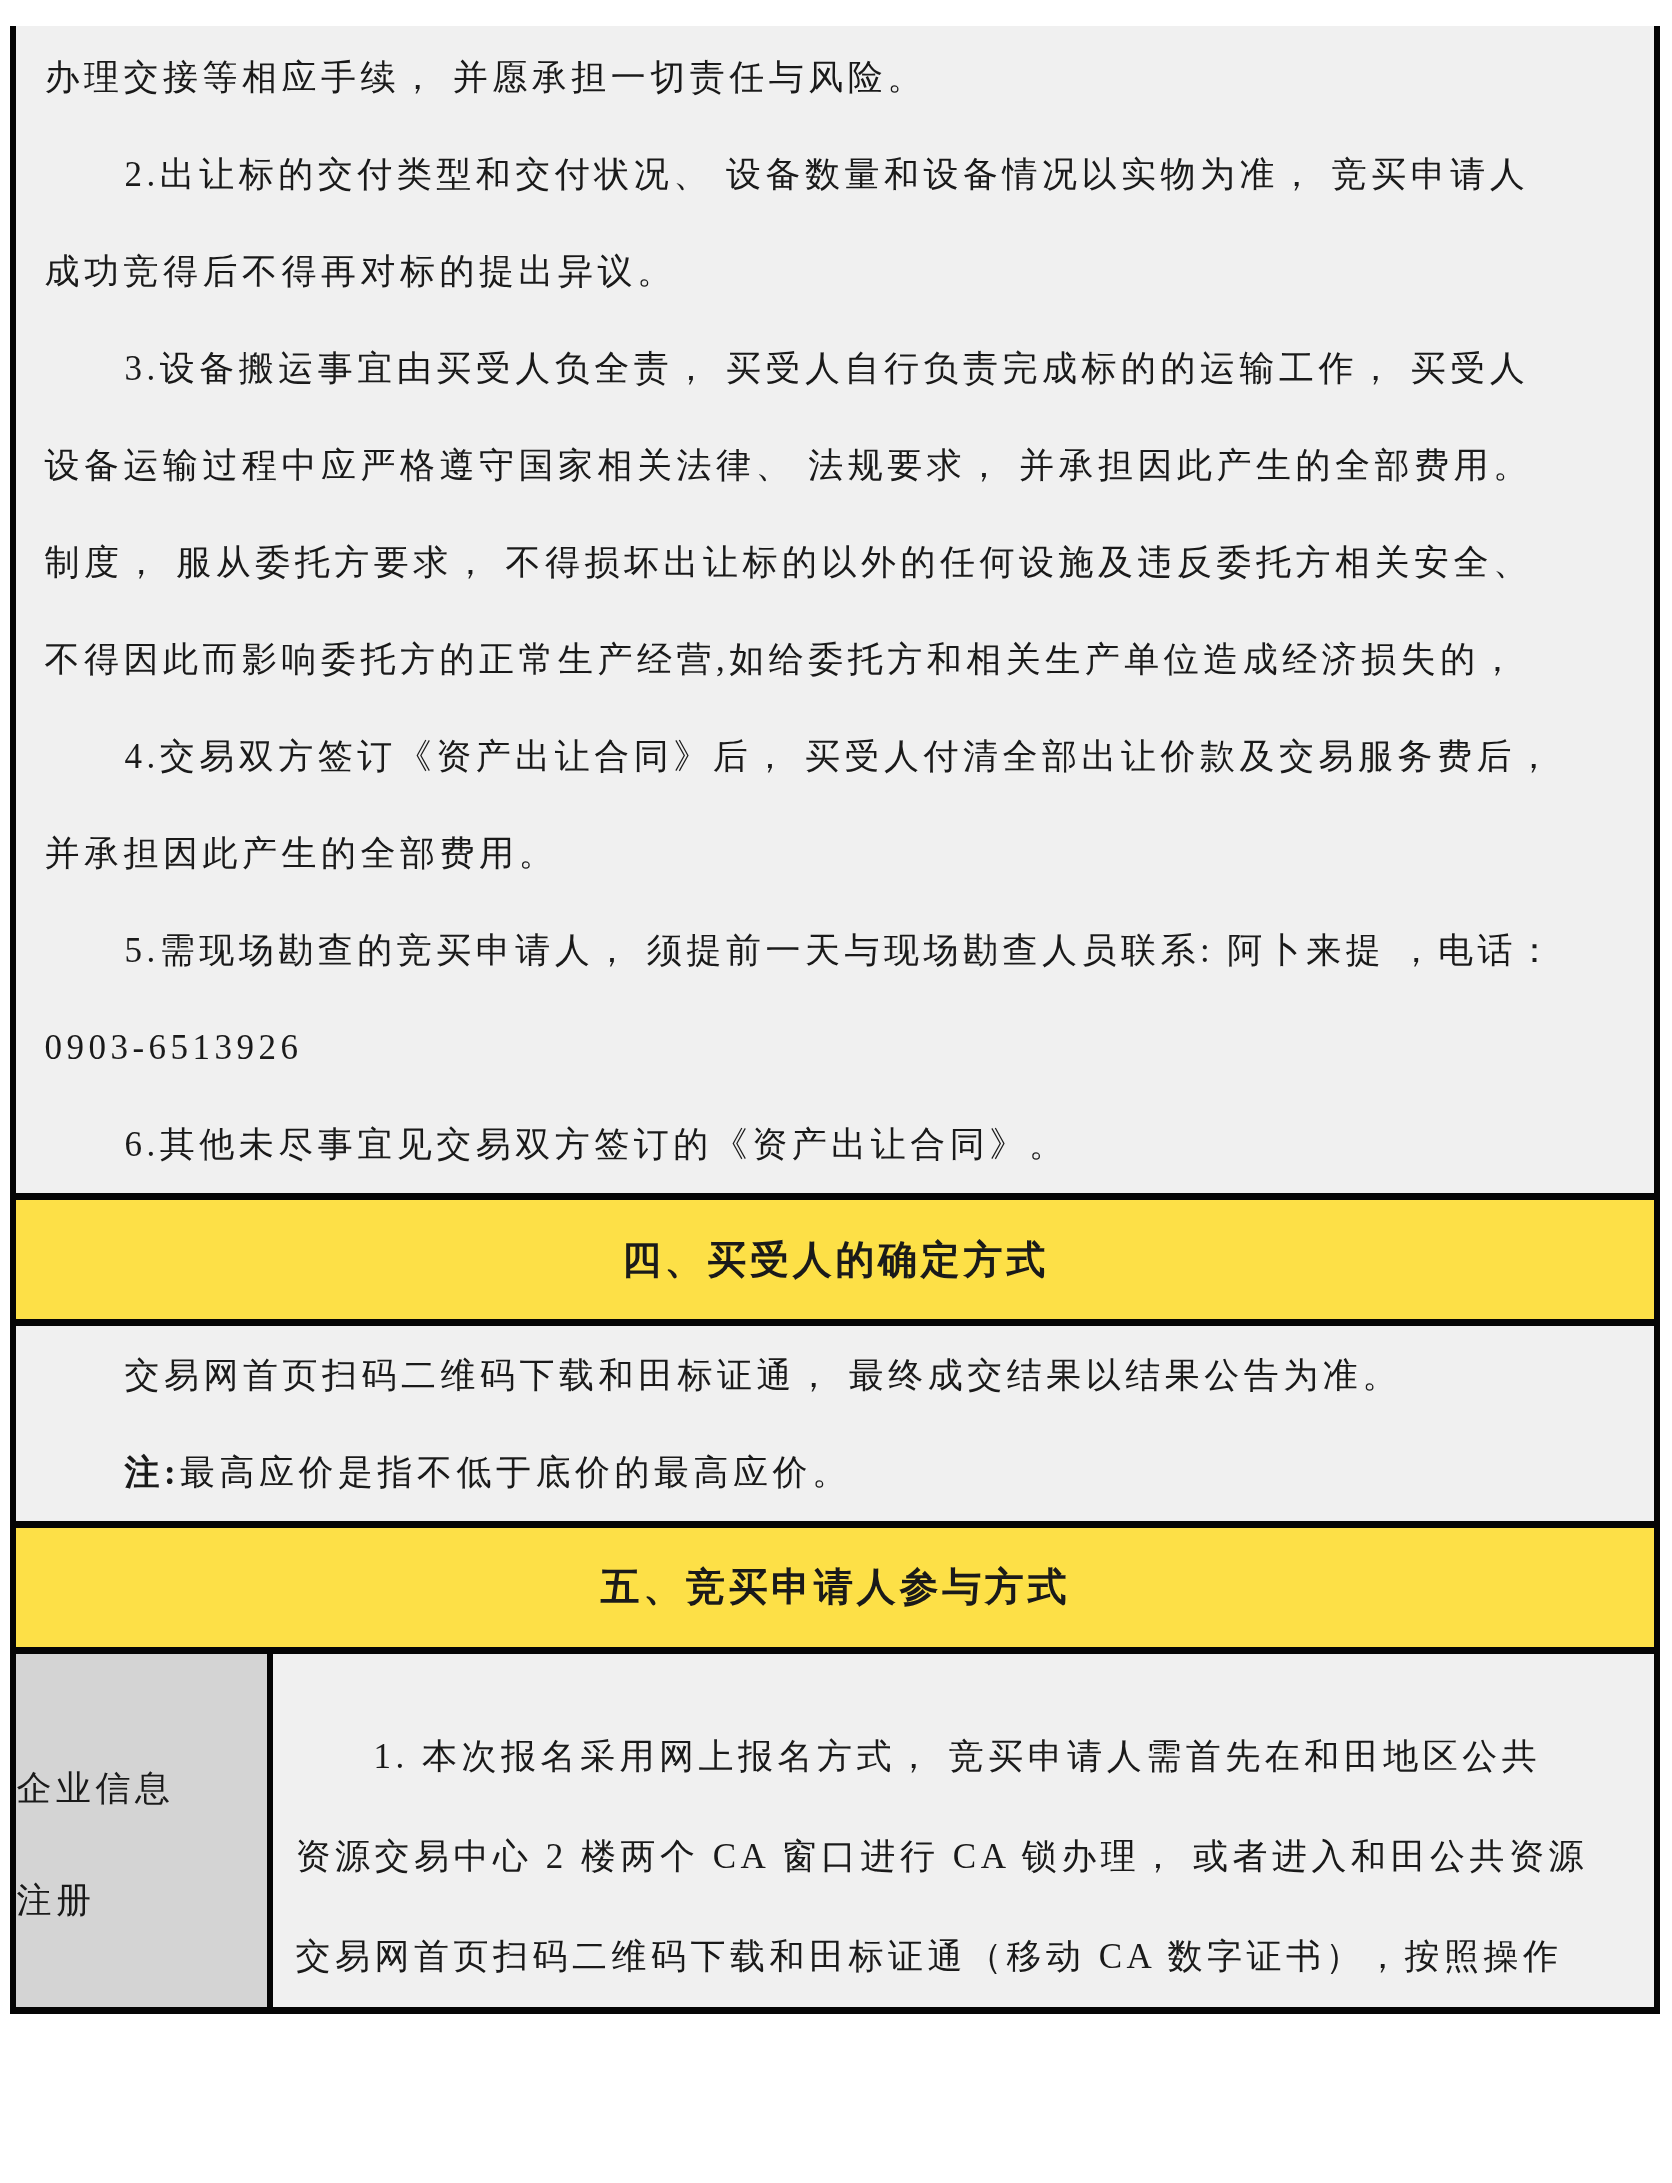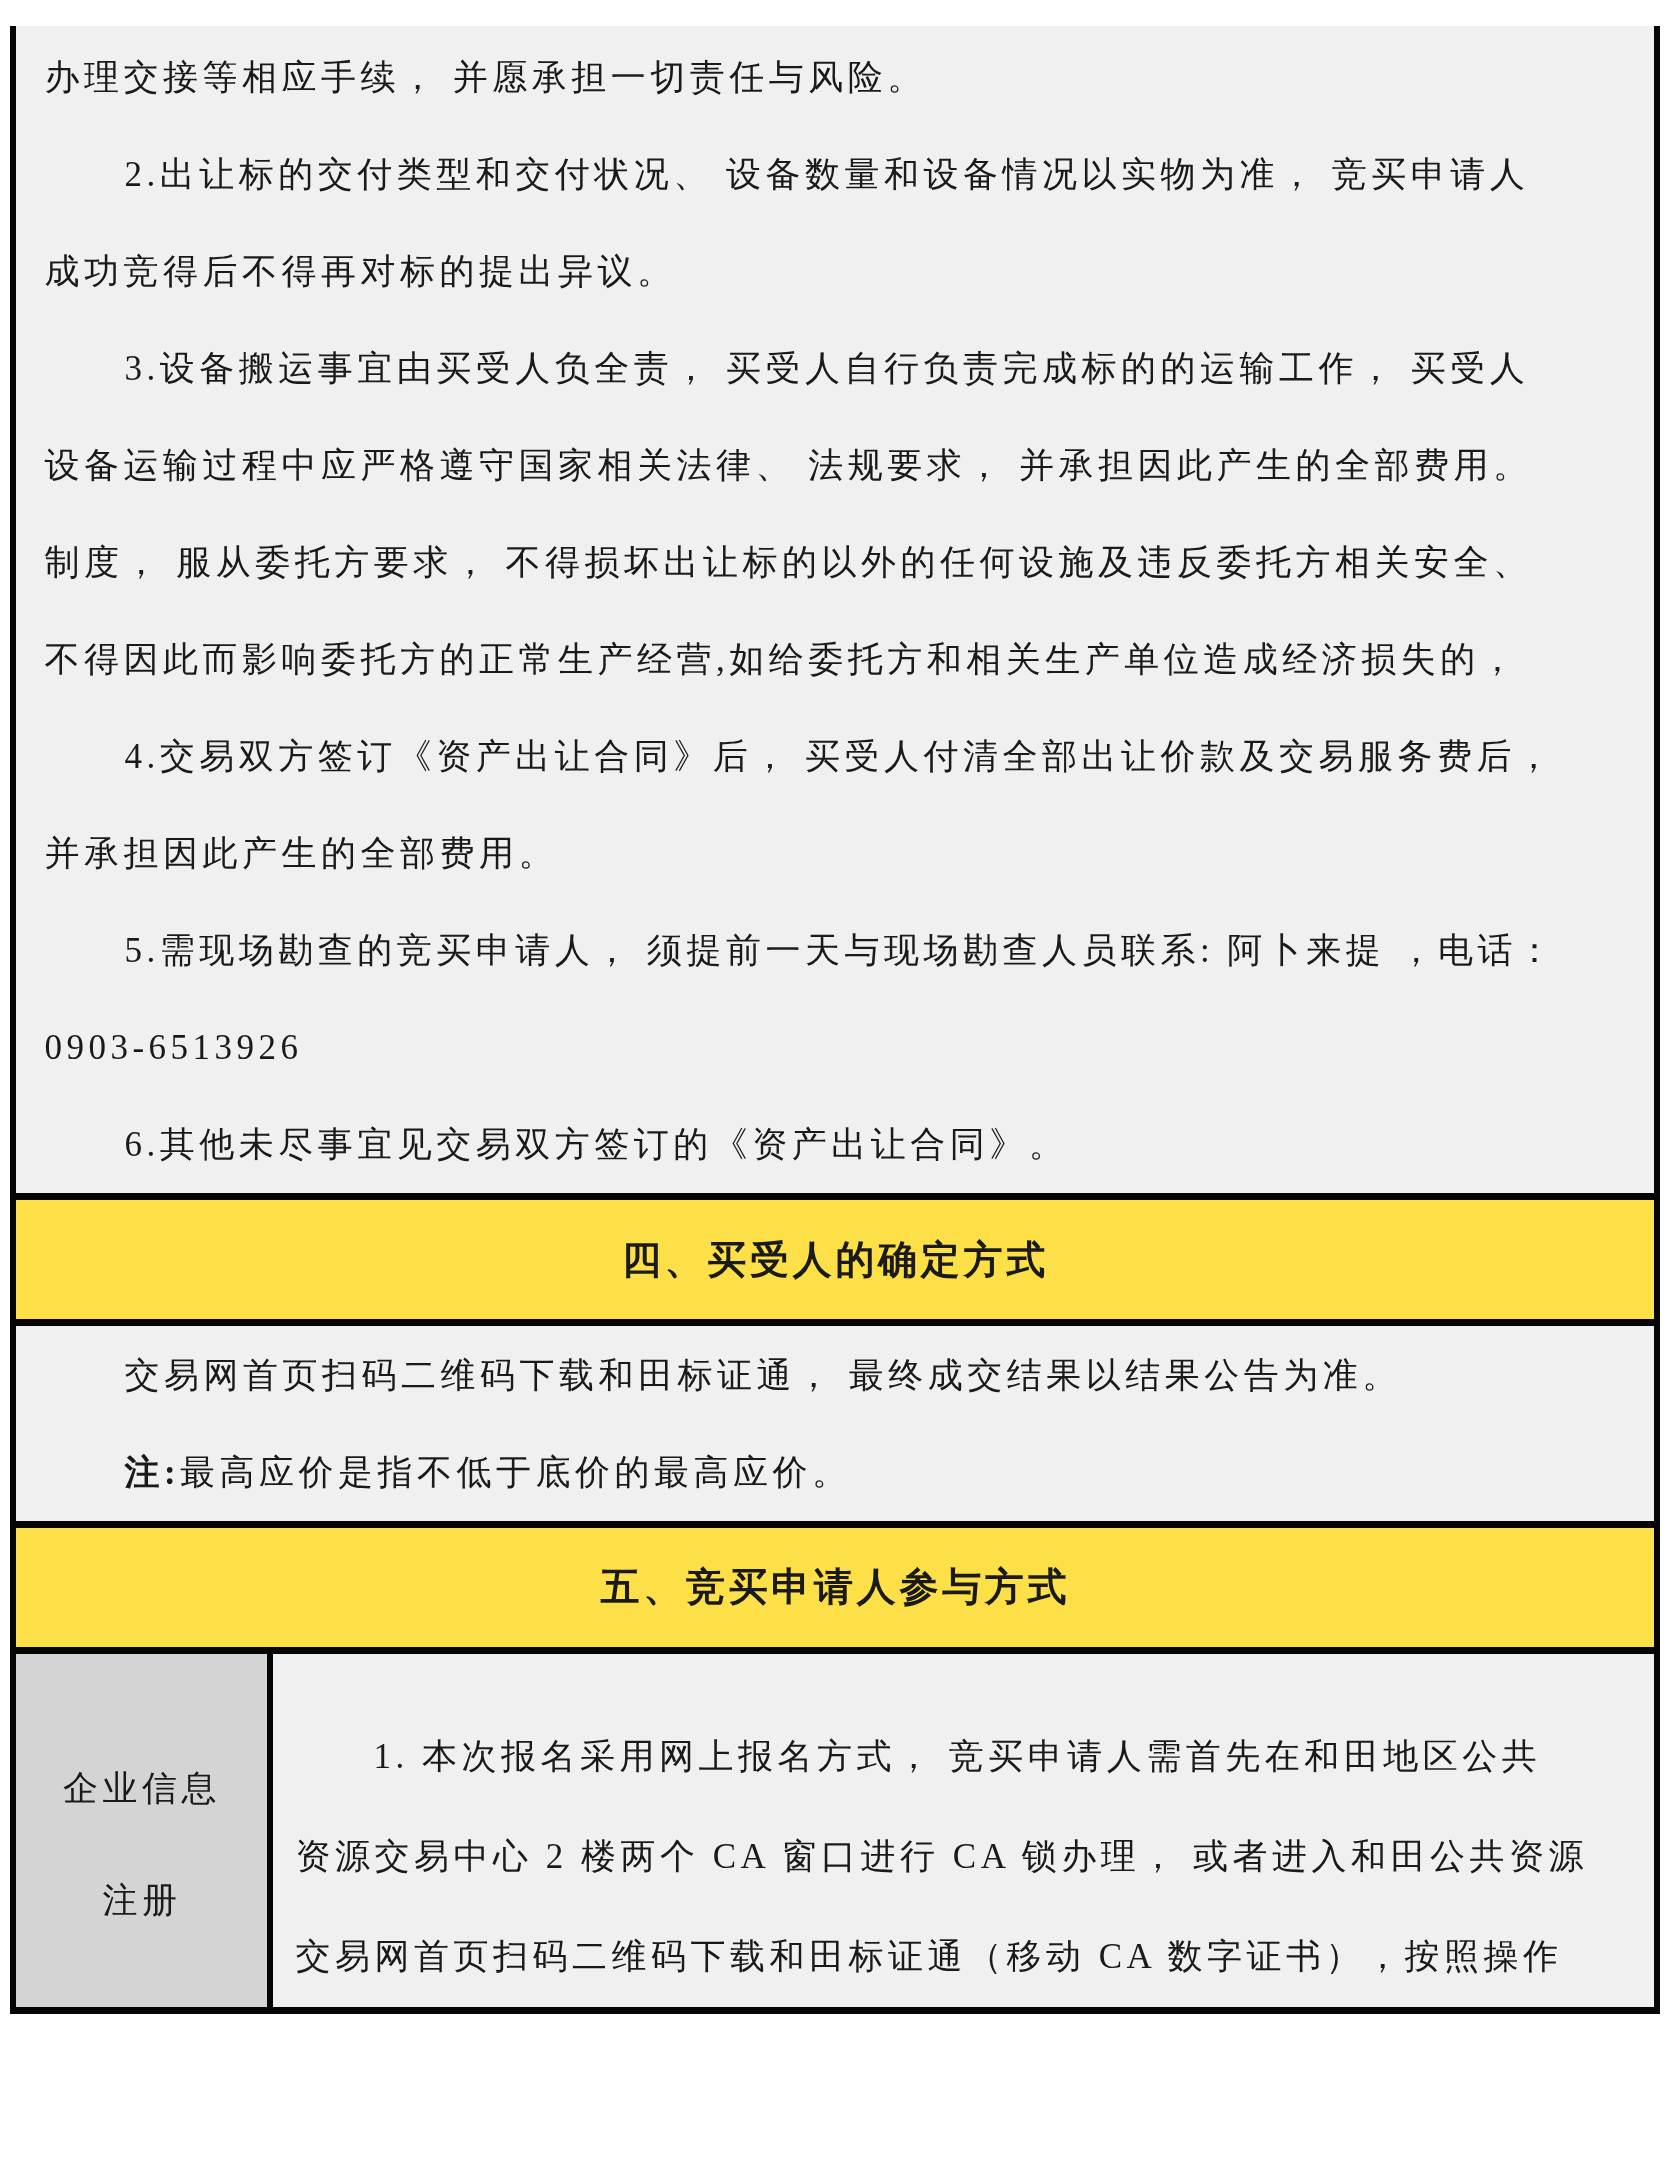--- a/index.html
+++ b/index.html
@@ -66,21 +66,21 @@
     align-items: stretch;
   }
   .regrow .label-cell {
     width: 257px;
     flex: 0 0 257px;
     background: #d4d4d4;
     border-right: 6px solid #050505;
     box-sizing: border-box;
     display: flex;
     flex-direction: column;
-    align-items: center;
+    align-items: flex-start;
     padding-top: 117px;
     gap: 77px;
   }
   .label-cell .label-line {
     font-size: 35px;
     line-height: 35px;
     letter-spacing: 4.5px;
     white-space: nowrap;
   }
   .regrow .content-cell {

